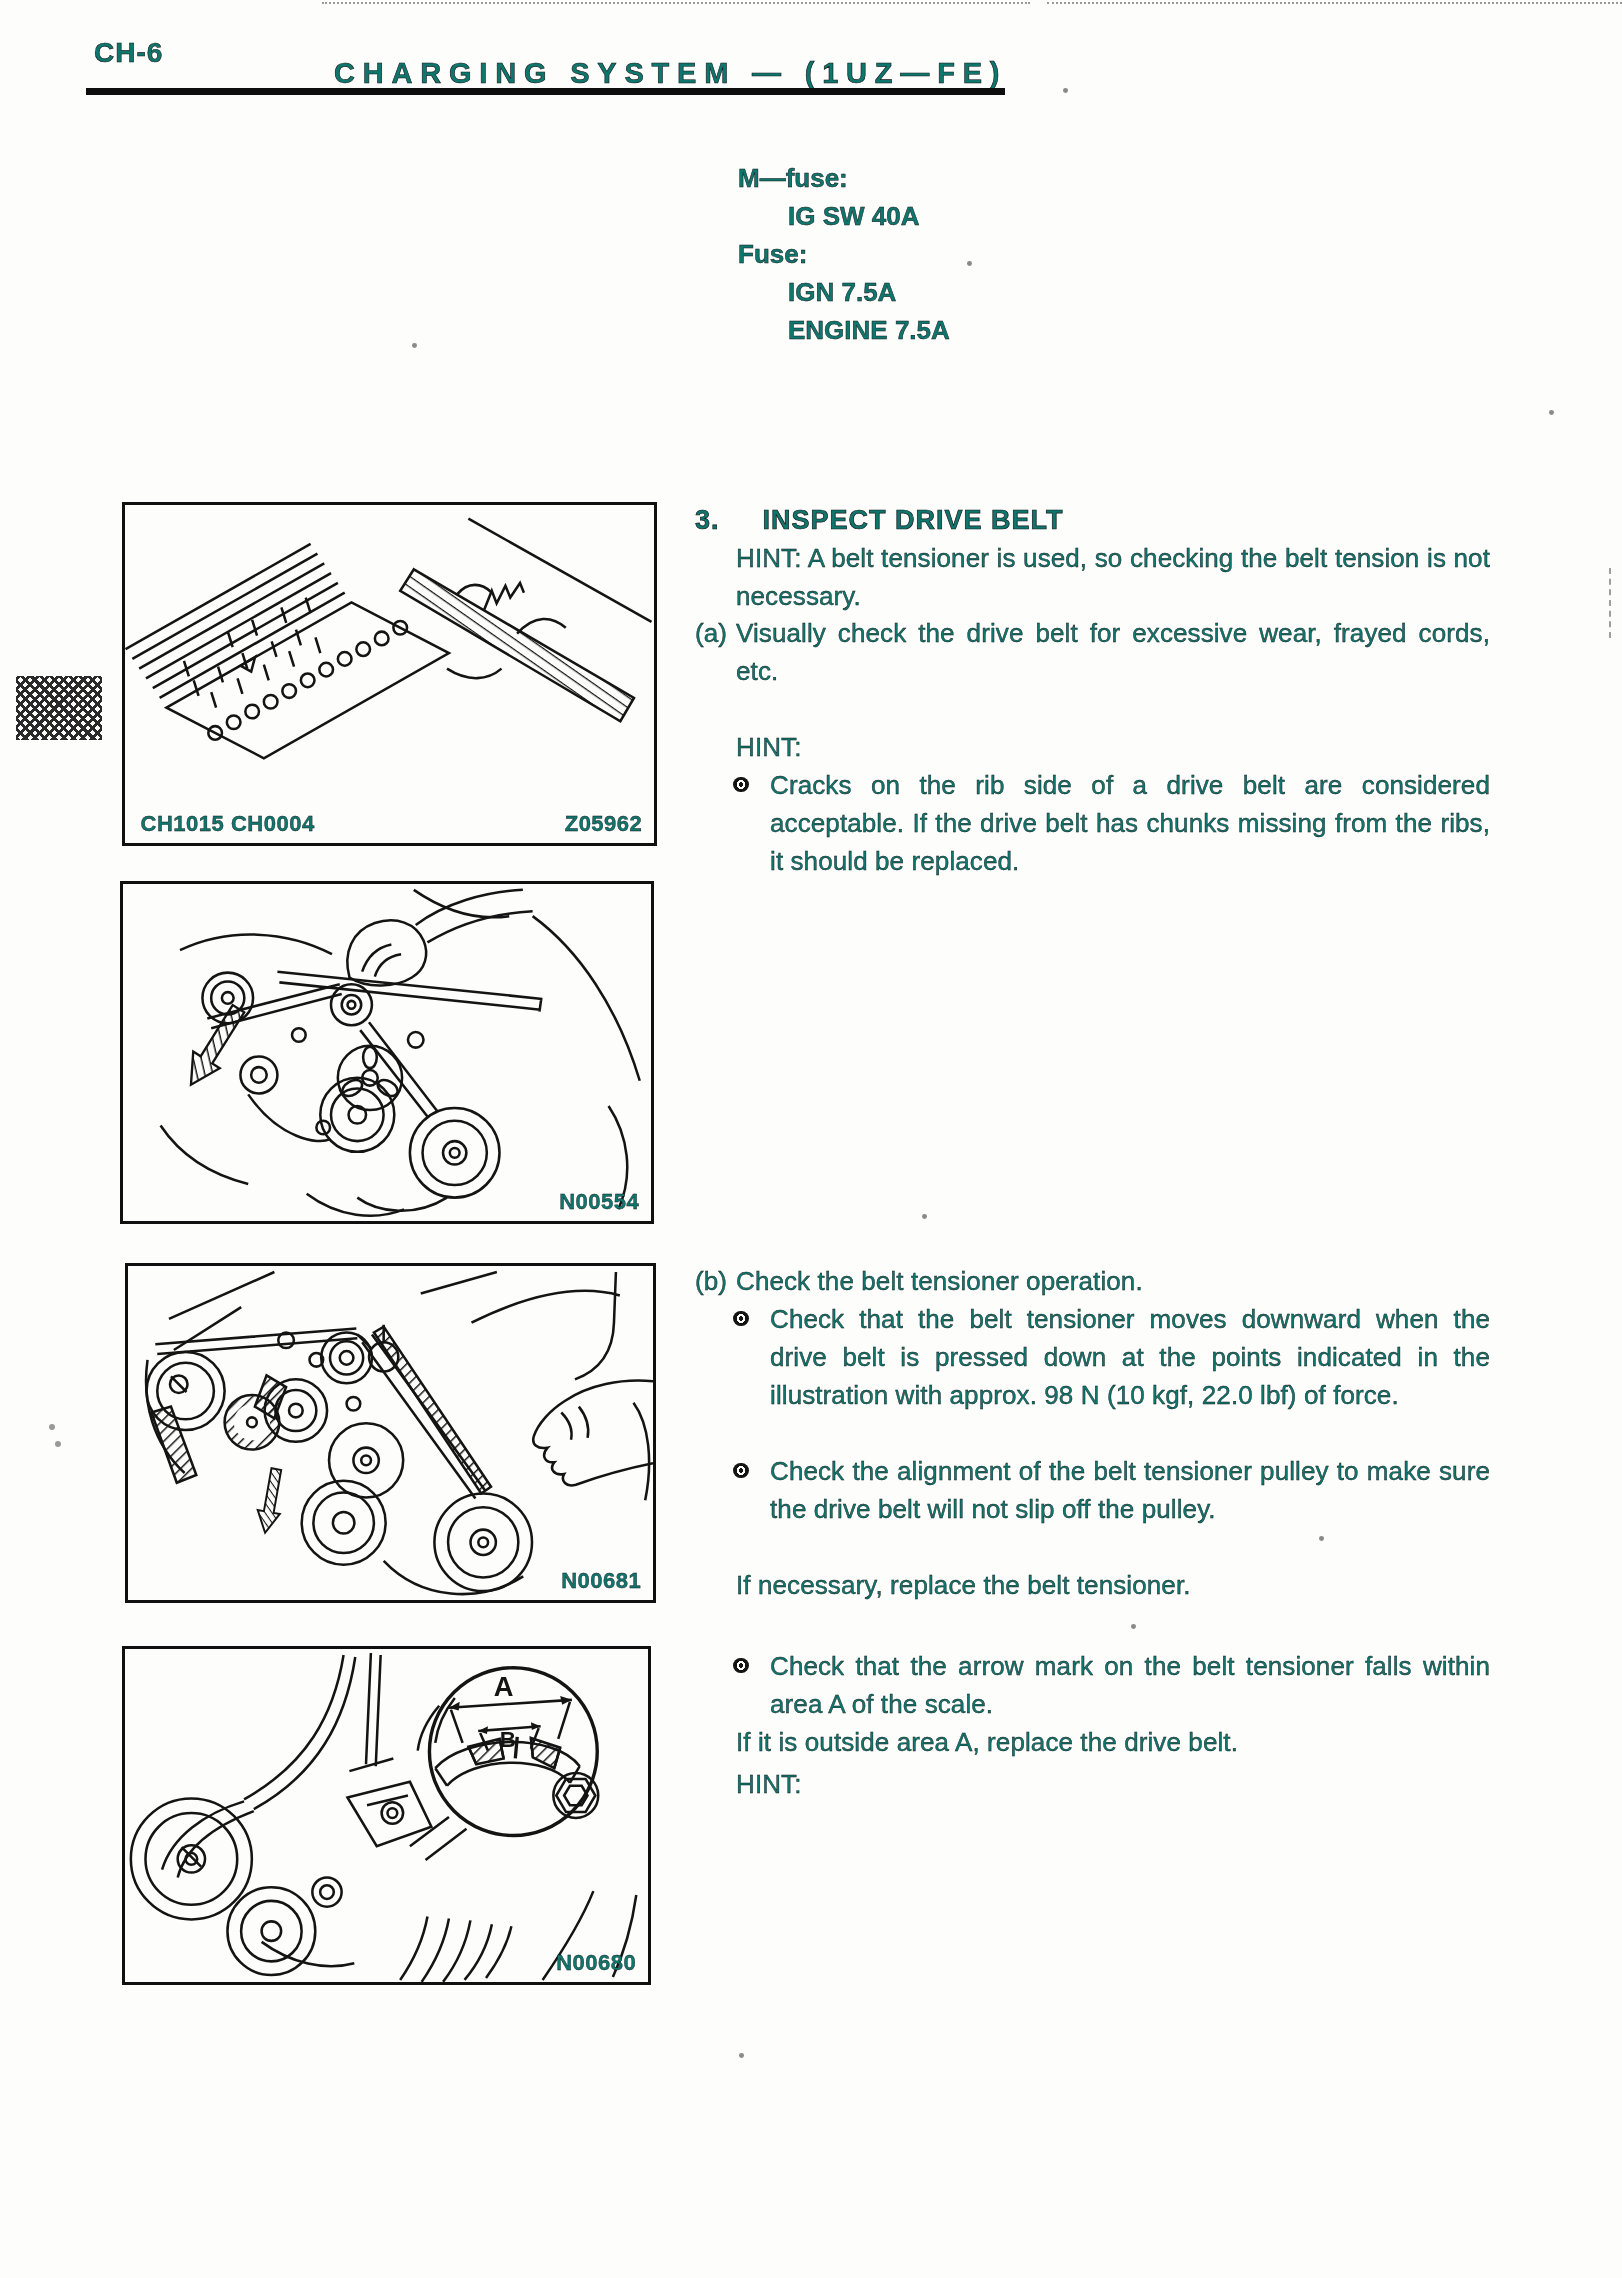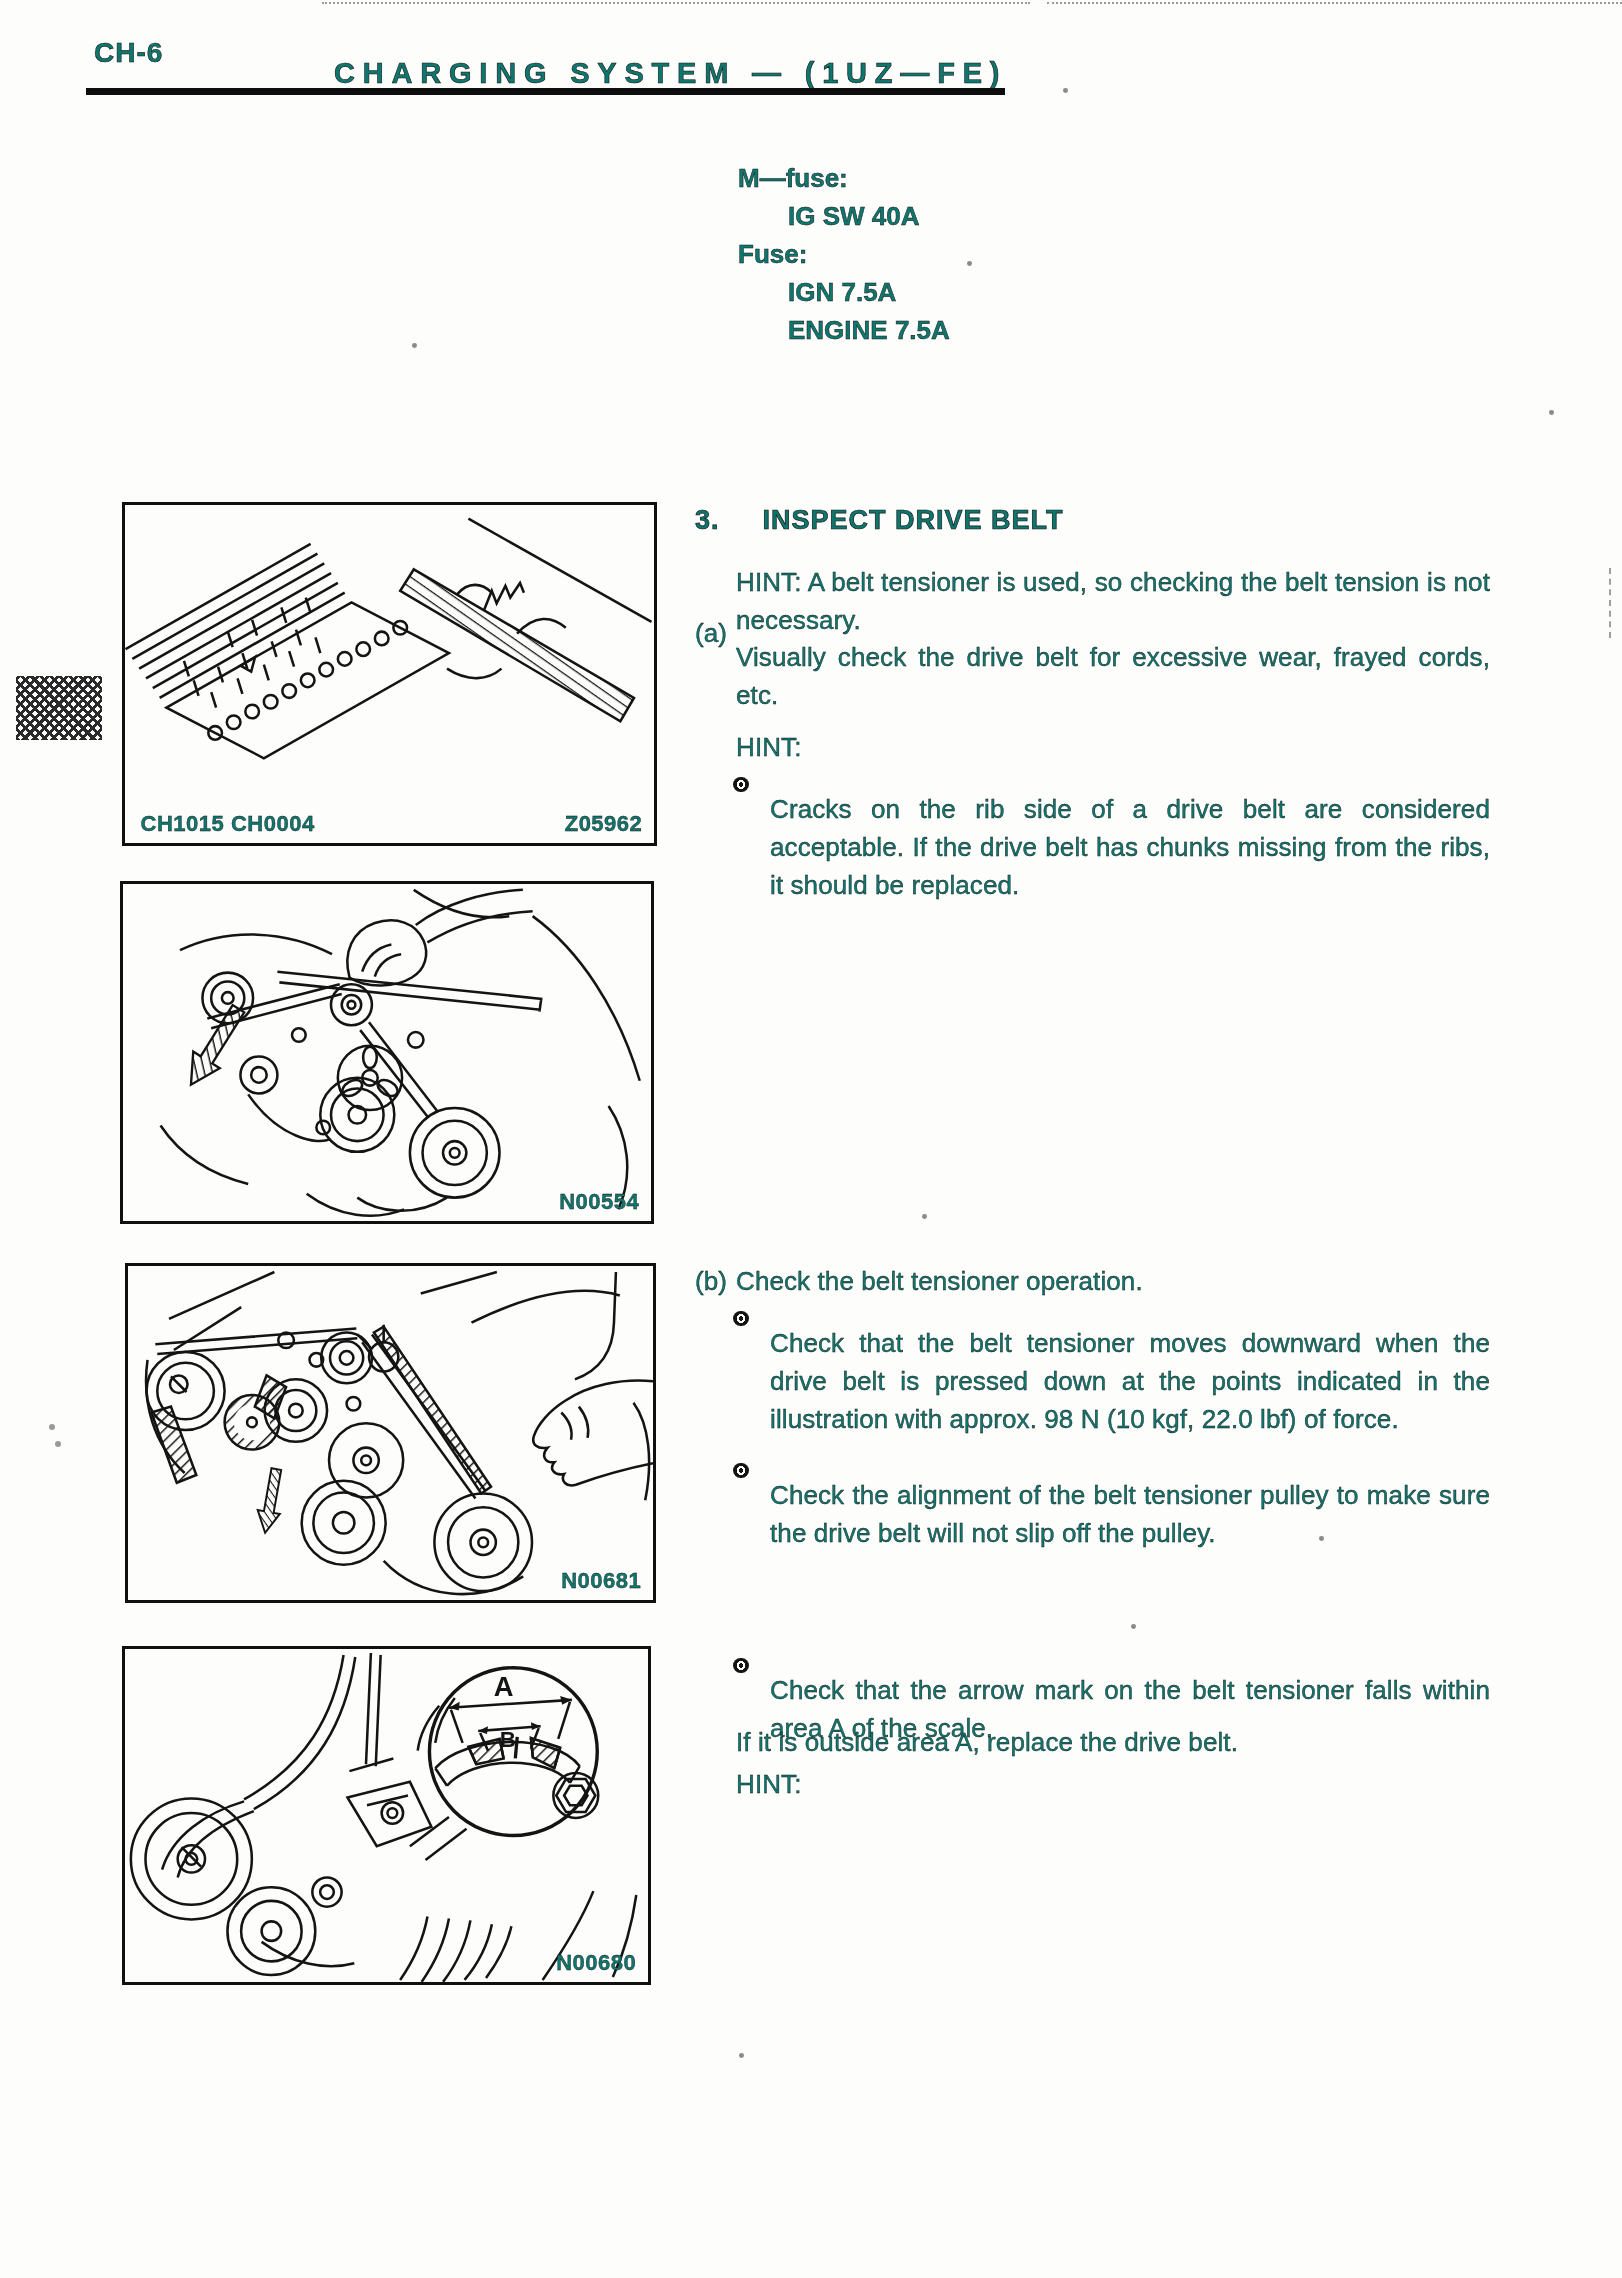--- a/index.html
+++ b/index.html
@@ -28,21 +28,21 @@
   .fuse{left:738px; top:159px; font-size:26px; font-weight:700; line-height:38px; -webkit-text-stroke:0.5px #161616;}
   .fuse .ind{padding-left:50px;}
   
   .figbox{border:3.9px solid #101010; background:#fdfdfb;}
   .figcode{position:absolute; font-size:22px; font-weight:700; letter-spacing:0.5px; -webkit-text-stroke:0.4px #161616;}
   .figcode.l{left:15.6px; bottom:5.9px;}
   .figcode.r{right:11.7px; bottom:5.9px;}
   .figbox svg{position:absolute; left:0; top:0;}
   
   .t{font-size:26px; line-height:38px; letter-spacing:0.1px; -webkit-text-stroke:0.4px #161616;}
-  .j{text-align:justify;margin-top:24px;}
+  .j{text-align:justify;}
   .marker{position:absolute; left:695px;}
   .bodytxt{position:absolute; left:736px; width:754px;}
   .bullet{position:absolute; left:733px; width:757px;}
   .bullet .dot{
     position:absolute; left:0; top:10.7px; width:15.6px; height:15.6px; border-radius:50%;
     background:radial-gradient(circle at 50% 50%, #141414 0 2.4px, #fdfdfb 2.4px 4.4px, #141414 4.4px 7.8px);
   }
   .bullet .btxt{margin-left:37px; width:720px;}
   .heading{position:absolute; left:695px; width:800px; font-size:27px; font-weight:700; letter-spacing:1px; -webkit-text-stroke:0.7px #161616;}
   .heading .ht{margin-left:43px;}
@@ -311,20 +311,21 @@
 
   <div class="bullet t" style="top:1300px">
     <span class="dot"></span>
     <div class="btxt j">Check that the belt tensioner moves downward when the drive belt is pressed down at the points indicated in the illustration with approx. 98 N (10 kgf, 22.0 lbf) of force.</div>
   </div>
   <div class="bullet t" style="top:1452px">
     <span class="dot"></span>
     <div class="btxt j">Check the alignment of the belt tensioner pulley to make sure the drive belt will not slip off the pulley.</div>
   </div>
 
+  <div class="bodytxt t" style="top:1566px">If necessary, replace the belt tensioner.</div>
 
   <div class="bullet t" style="top:1647px">
     <span class="dot"></span>
     <div class="btxt j">Check that the arrow mark on the belt tensioner falls within area A of the scale.</div>
   </div>
 
   <div class="bodytxt t" style="top:1723px">If it is outside area A, replace the drive belt.</div>
   <div class="bodytxt t" style="top:1765px">HINT:</div>
 
 

